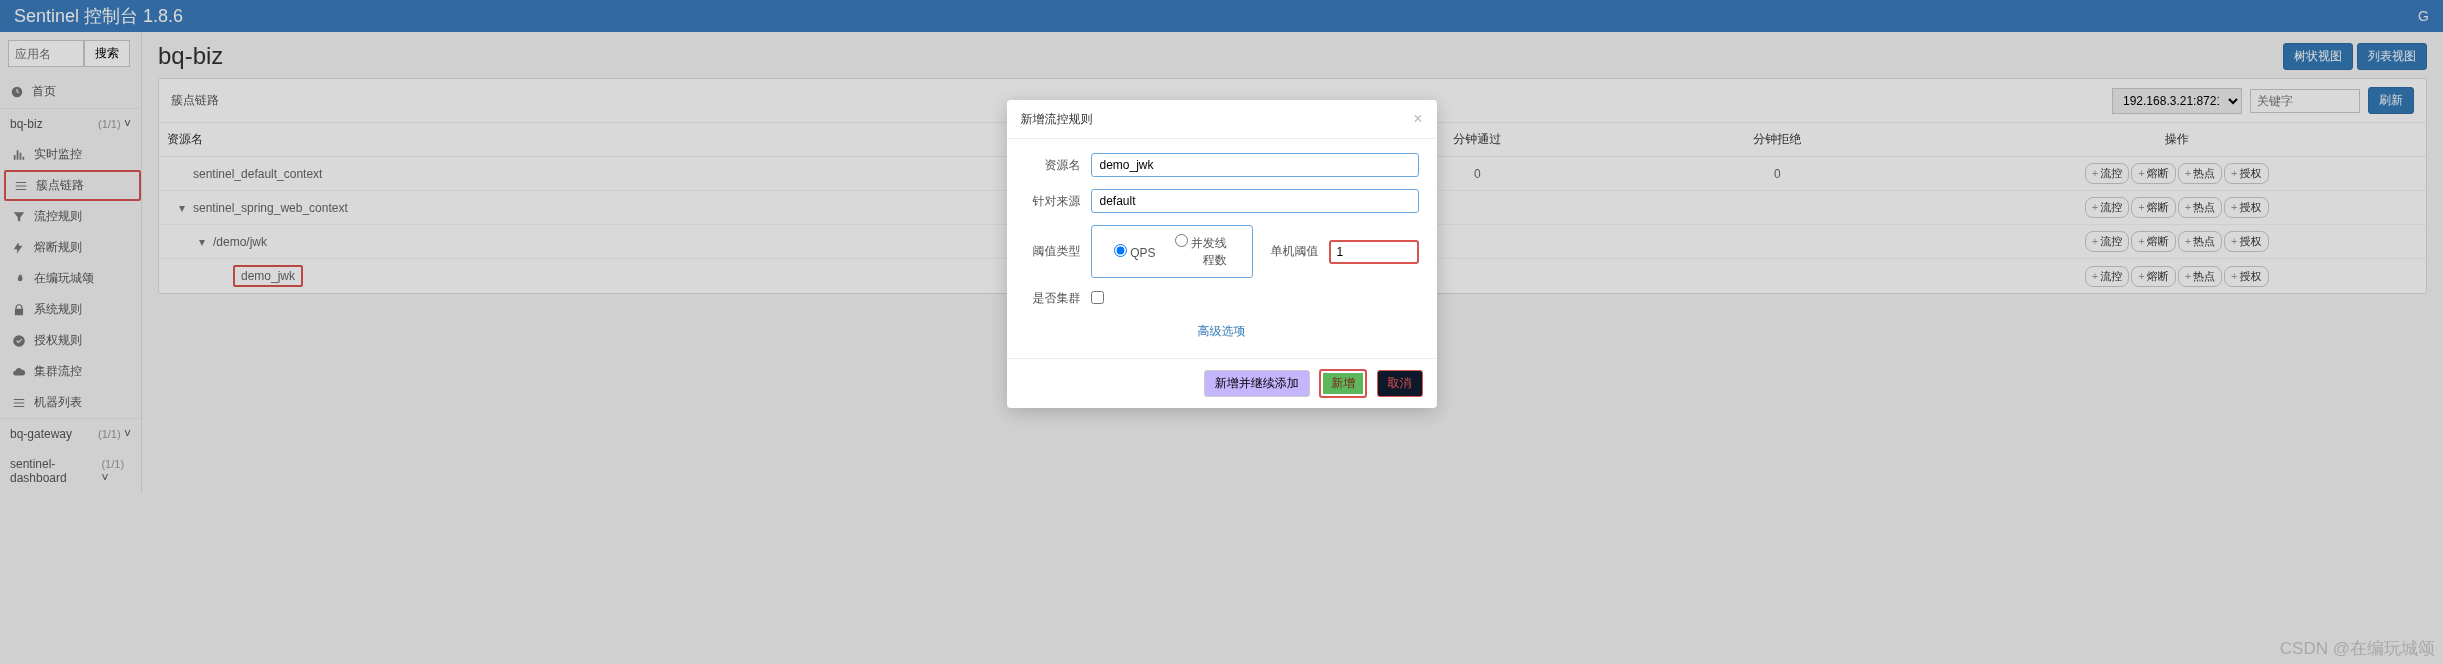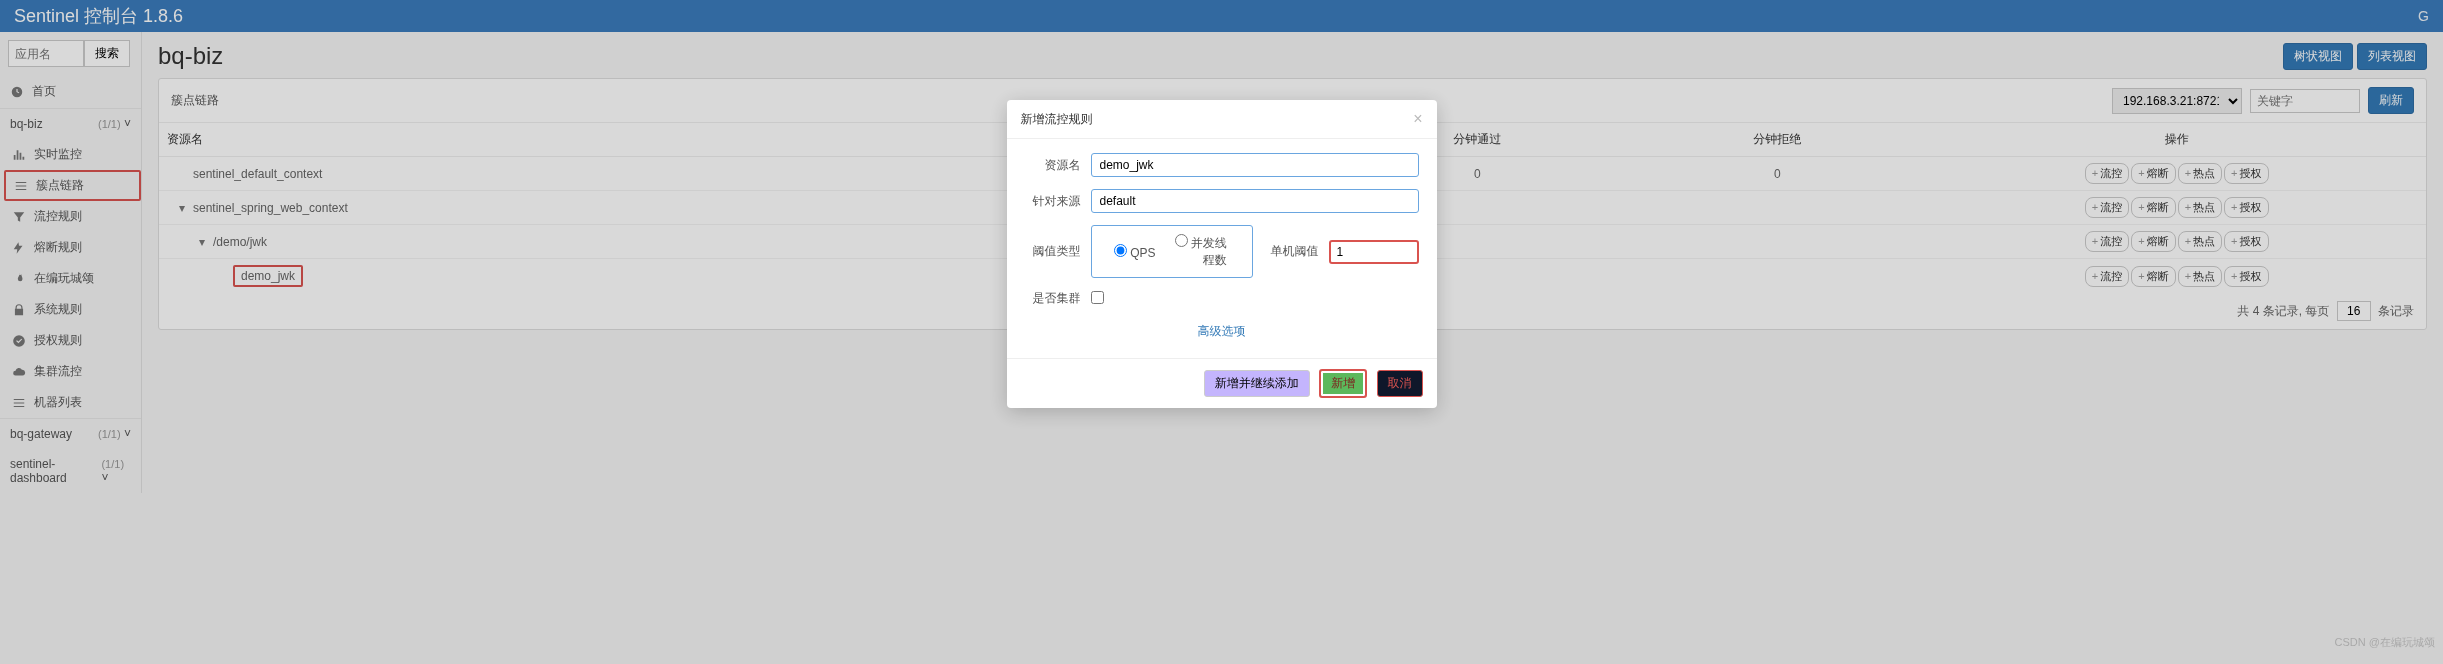--- a/index.html
+++ b/index.html
@@ -70,21 +70,21 @@
     .thr-wrap { width: 90px; }
     .thr-wrap input { width: 100%; border: 1px solid #6aa6e0; padding: 3px 6px; border-radius: 3px; }
     .hl-red { border: 2px solid #d9534f !important; }
     .adv-link { color: #337ab7; text-align: center; padding: 4px 0; cursor: pointer; }
     .modal-foot { padding: 10px 14px; border-top: 1px solid #eee; text-align: right; }
     .mbtn { border: 1px solid #ccc; background: #c4b5fd; padding: 4px 10px; border-radius: 3px; cursor: pointer; margin-left: 6px; font-size: 12px; }
     .mbtn-success { border-color: #4cae4c; background: #5cb85c; color: #7f1d1d; }
     .mbtn-success.hl-red { box-shadow: 0 0 0 2px #fff inset; }
     .mbtn-danger-outline { border-color: #d9534f; color: #d9534f; background: #0f172a; }
 
-    .footer-watermark { position: fixed; bottom: 14px; right: 8px; color: rgba(0,0,0,.2); font-size: 11px; }
+    .footer-watermark { position: fixed; bottom: 4px; right: 8px; color: rgba(0,0,0,.2); font-size: 17px; }
   </style>
 </head>
 <body>
 
 <div class="header">
   <span class="title">Sentinel 控制台 1.8.6</span>
   <span class="spacer"></span>
   <span class="gh">G</span>
 </div>
 
@@ -252,25 +252,20 @@
             <tr class="indent-2">
               <td class="resource-col"><span class="expand-caret"></span><span class="demo-highlight">demo_jwk</span></td>
               <td></td>
               <td></td>
               <td></td>
               <td><button class="op-btn">流控</button><button class="op-btn">熔断</button><button class="op-btn">热点</button><button class="op-btn">授权</button></td>
             </tr>
           </tbody>
       </table>
 
-      <div class="table-foot">
-        <span>共 4 条记录, 每页</span>
-        <input type="text" value="16" style="">
-        <span>条记录</span>
-      </div>
     </div>
   </div>
 </div>
 
 <div class="overlay">
   <div class="modal">
     <div class="modal-head">
       <span>新增流控规则</span>
       <span class="spacer"></span>
       <span class="modal-close">×</span>

